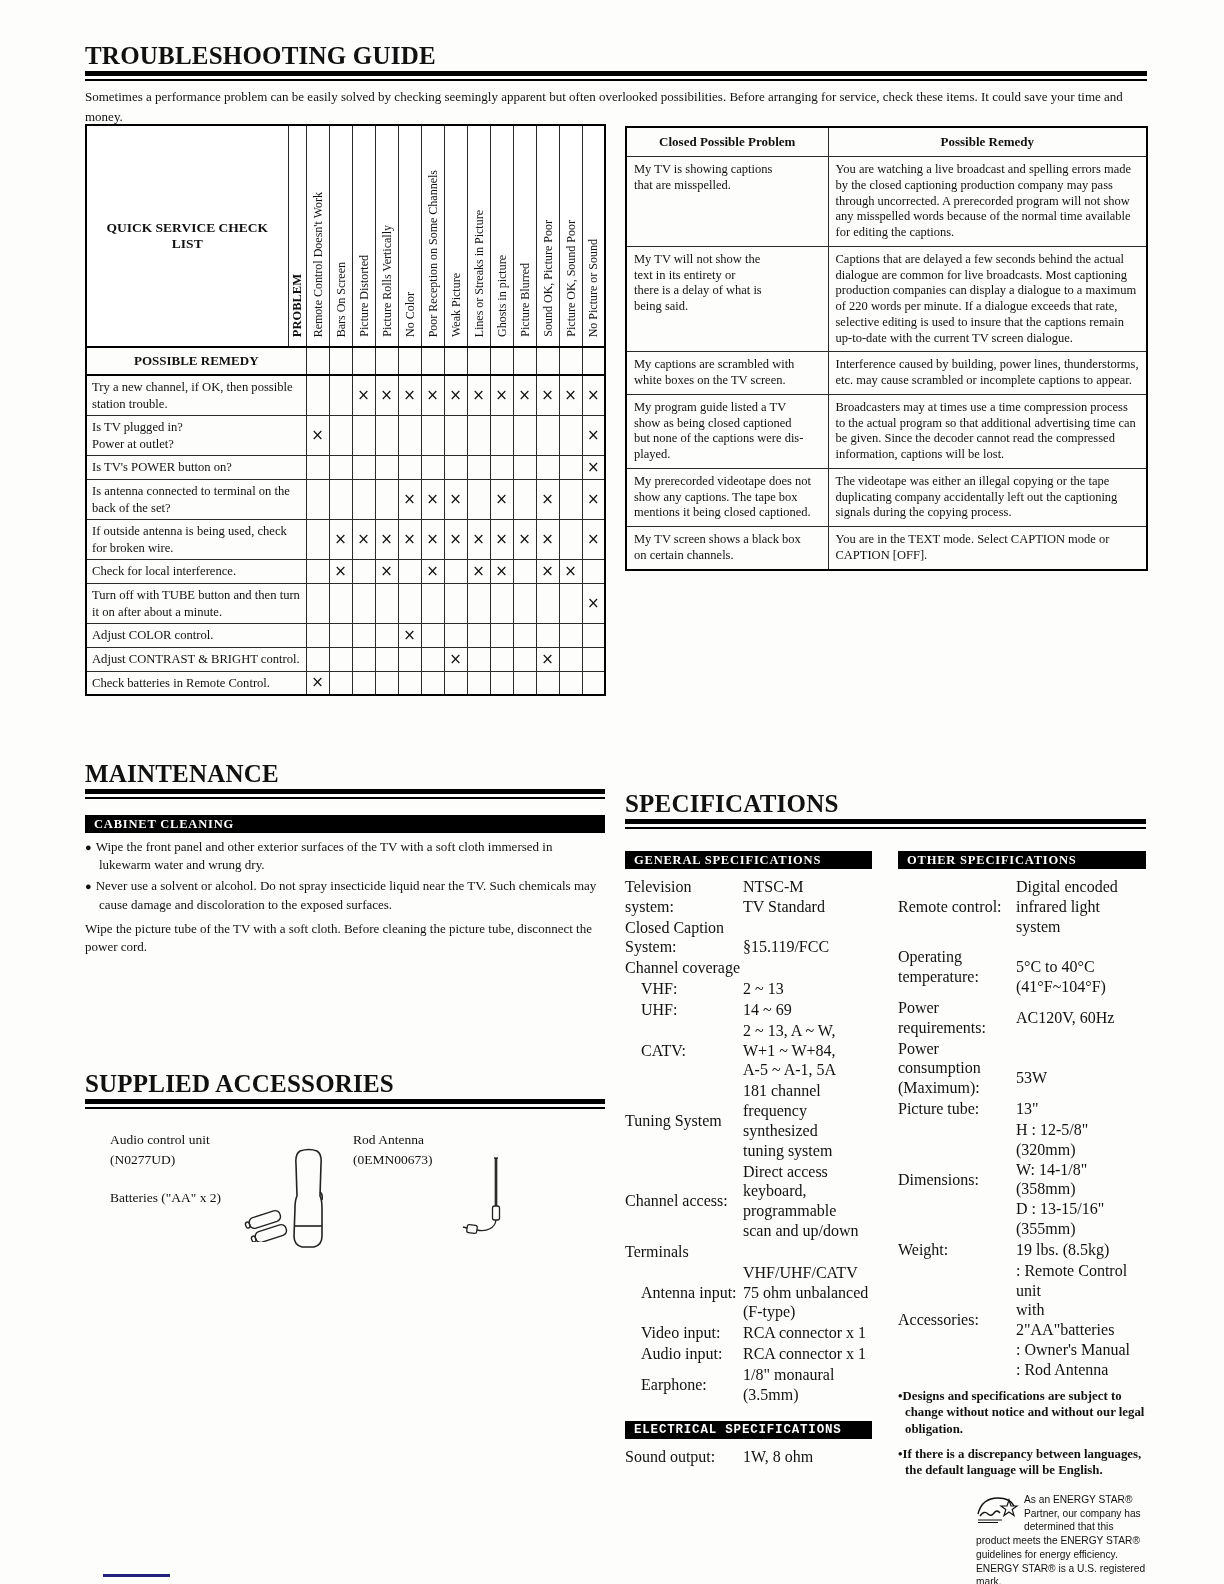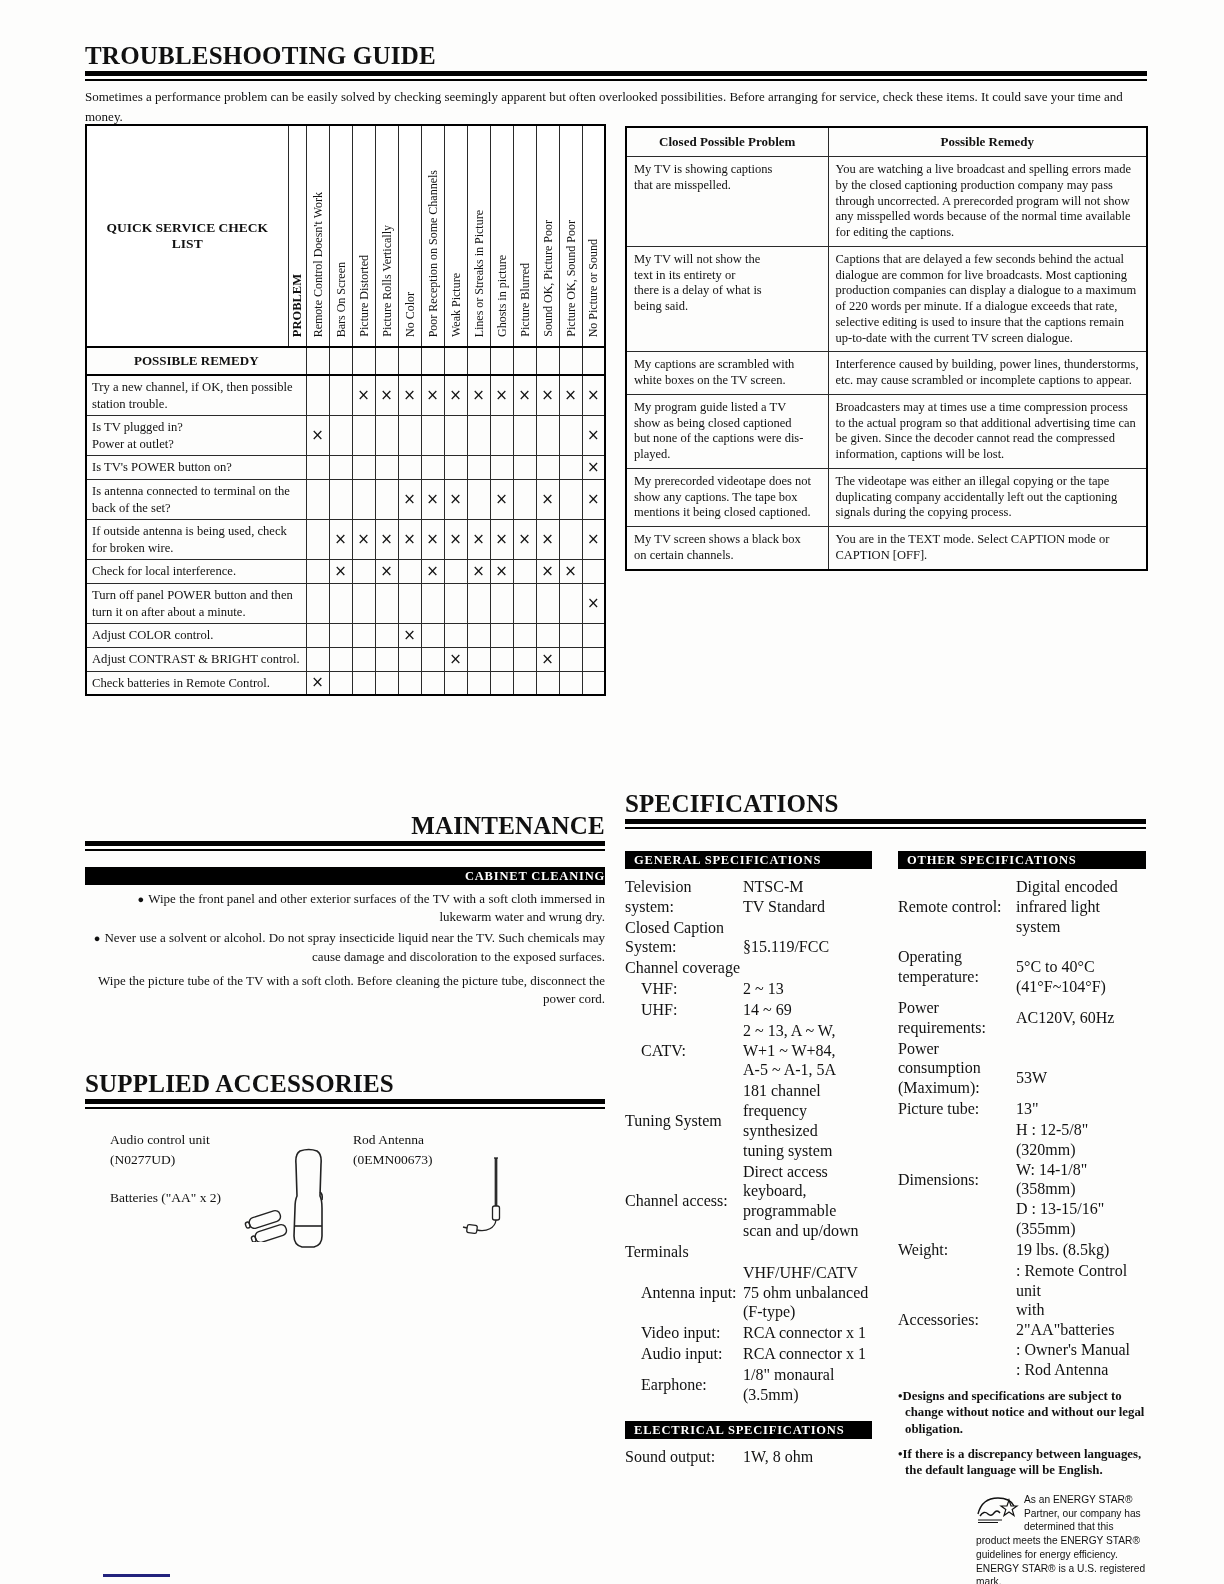--- a/index.html
+++ b/index.html
@@ -219,21 +219,21 @@
             <td class="mark-cell">×</td>
             <td class="mark-cell"></td>
             <td class="mark-cell">×</td>
             <td class="mark-cell">×</td>
             <td class="mark-cell"></td>
             <td class="mark-cell">×</td>
             <td class="mark-cell">×</td>
             <td class="mark-cell"></td>
           </tr>
           <tr>
-            <td class="row-label" colspan="2">Turn off panel POWER button and then turn it on after about a minute.</td>
+            <td class="row-label" colspan="2">Turn off with TUBE button and then turn it on after about a minute.</td>
             <td class="mark-cell"></td>
             <td class="mark-cell"></td>
             <td class="mark-cell"></td>
             <td class="mark-cell"></td>
             <td class="mark-cell"></td>
             <td class="mark-cell"></td>
             <td class="mark-cell"></td>
             <td class="mark-cell"></td>
             <td class="mark-cell"></td>
             <td class="mark-cell"></td>
@@ -338,21 +338,21 @@
           </tr>
           <tr>
             <td class="prob">My TV screen shows a black box
 on certain channels.</td>
             <td>You are in the TEXT mode. Select CAPTION mode or CAPTION [OFF].</td>
           </tr>
         </tbody>
     </table>
   </div>
 
-  <div class="abs" style="left:85px;top:812px;width:520px;text-align:right;">
+  <div class="abs" style="left:85px;top:760px;width:520px;">
     <h1 class="sec">MAINTENANCE</h1>
     <div class="rule"></div>
     <div class="bar" style="margin-top:16px;">CABINET CLEANING</div>
     <div style="margin-top:5px;">
       <div class="bullet"><span class="dot">●</span><span>Wipe the front panel and other exterior surfaces of the TV with a soft cloth immersed in lukewarm water and wrung dry.</span></div>
       <div class="bullet"><span class="dot">●</span><span>Never use a solvent or alcohol. Do not spray insecticide liquid near the TV. Such chemicals may cause damage and discoloration to the exposed surfaces.</span></div>
     </div>
     <p class="plain">Wipe the picture tube of the TV with a soft cloth. Before cleaning the picture tube, disconnect the power cord.</p>
   </div>
 
@@ -469,21 +469,21 @@
             </div>
             <div class="spec-row">
               <div class="spec-label ind">Audio input:</div>
               <div class="spec-value">RCA connector x 1</div>
             </div>
             <div class="spec-row">
               <div class="spec-label ind">Earphone:</div>
               <div class="spec-value">1/8" monaural (3.5mm)</div>
             </div>
           </div>
-        <div class="bar" style="margin-top:16px;">ELECTRICAL SPECIFICATIONS</div>
+        <div class="bar" style="margin-top:16px;font-family:Liberation Mono, monospace;">ELECTRICAL SPECIFICATIONS</div>
         <div class="entries" id="electrical-entries">
             <div class="spec-row">
               <div class="spec-label">Sound output:</div>
               <div class="spec-value">1W, 8 ohm</div>
             </div>
           </div>
       </div>
 
       <div class="spec-col-r">
         <div class="bar">OTHER SPECIFICATIONS</div>

